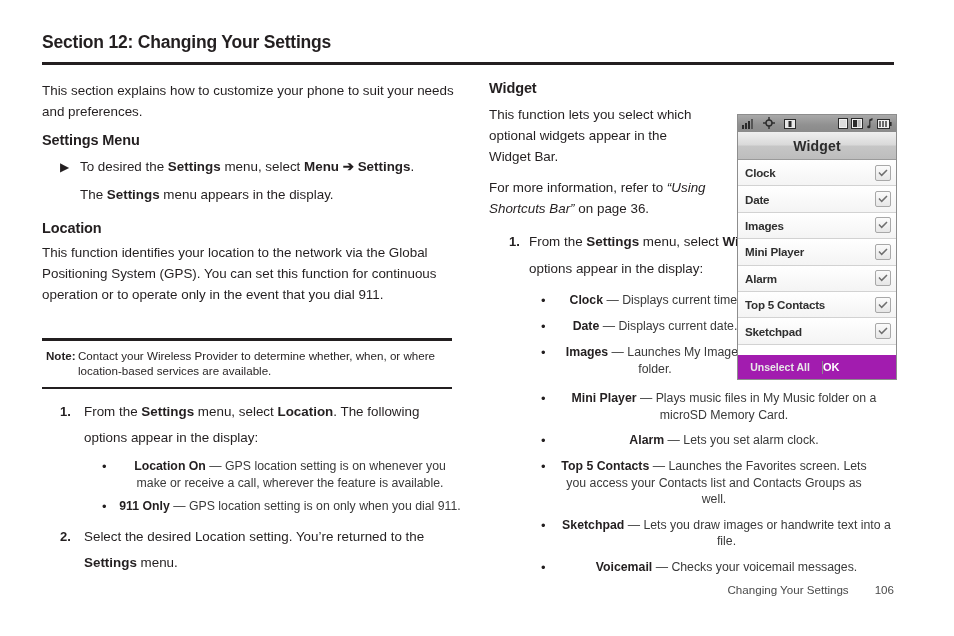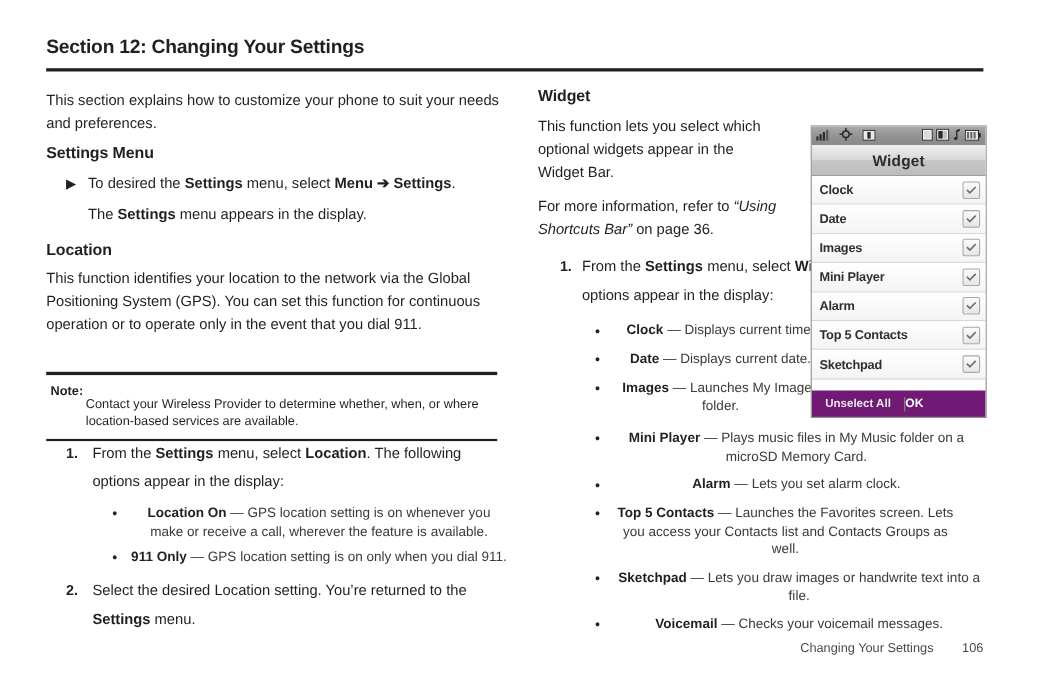--- a/index.html
+++ b/index.html
@@ -55,21 +55,21 @@
   .dot-body b{color:#231f20;}
   .left-dots{margin-left:60px;width:360px;}
   .right-dots{margin-left:52px;}
   .narrow{width:212px;}
 
   
   .note-wrap{position:absolute;left:42px;top:338px;width:410px;}
   .note-rule{height:2.5px;background:#231f20;width:410px;}
   .note-inner{display:flex;padding:7px 2px 8px 4px;}
   .note-lbl{font-size:11.6px;font-weight:bold;flex:0 0 32px;line-height:15.5px;}
-  .note-txt{font-size:11.6px;line-height:15.5px;color:#231f20;margin-top:12px;}
+  .note-txt{font-size:11.6px;line-height:15.5px;color:#231f20;}
 
   
   .phone{
     position:absolute;left:737px;top:114px;width:160px;height:266px;
     border:1px solid #8d8d8d;background:#ffffff;box-sizing:border-box;
     overflow:hidden;
   }
   .ph-status{
     height:17px;background:linear-gradient(180deg,#a9a9a9 0%,#909090 60%,#8a8a8a 100%);
     display:flex;align-items:center;padding:0 4px;box-sizing:border-box;
@@ -89,21 +89,21 @@
     background:linear-gradient(180deg,#ffffff 0%,#f4f4f4 100%);
   }
   .ph-row .lbl{font-size:11.6px;color:#2f2f2f;font-weight:600;letter-spacing:-0.2px;}
   .ph-row .chk{
     margin-left:auto;width:14px;height:14px;border:1px solid #a8a8a8;border-radius:2px;
     background:linear-gradient(180deg,#fbfbfb,#e6e6e6);
     display:flex;align-items:center;justify-content:center;
   }
   .ph-row .chk svg{display:block;}
   .ph-bottom{
-    position:absolute;left:0;bottom:0;width:100%;height:24px;background:#701a75;
+    position:absolute;left:0;bottom:0;width:100%;height:24px;background:#a21caf;
     display:flex;align-items:center;box-sizing:border-box;
   }
   .ph-bottom .bl{flex:0 0 84px;text-align:center;font-size:10.5px;font-weight:bold;color:#e8e8e8;}
   .ph-bottom .sep{width:1px;height:13px;background:#8c8c8c;}
   .ph-bottom .br{flex:1;text-align:left;font-size:11px;font-weight:bold;color:#ffffff;}
 
   
   .footer{
     position:absolute;left:42px;top:580px;width:852px;height:18px;
     display:flex;justify-content:flex-end;align-items:center;

